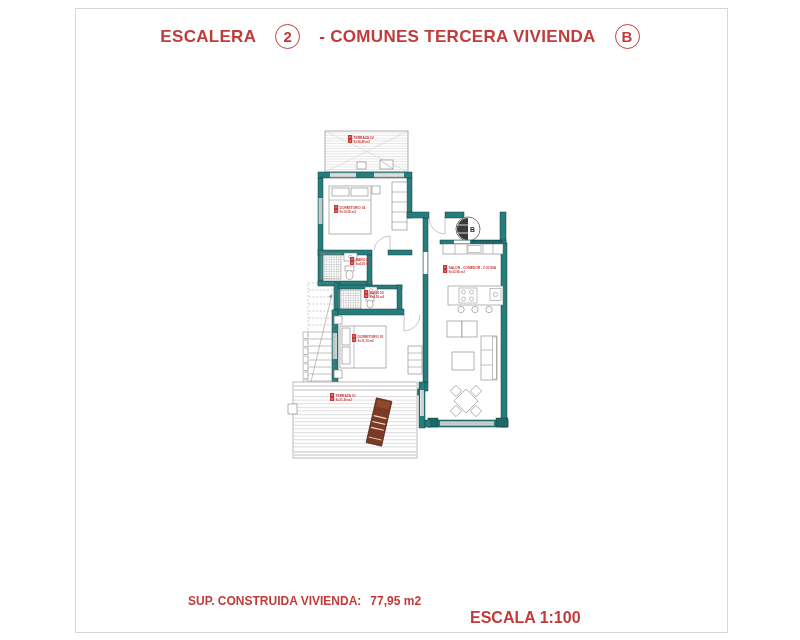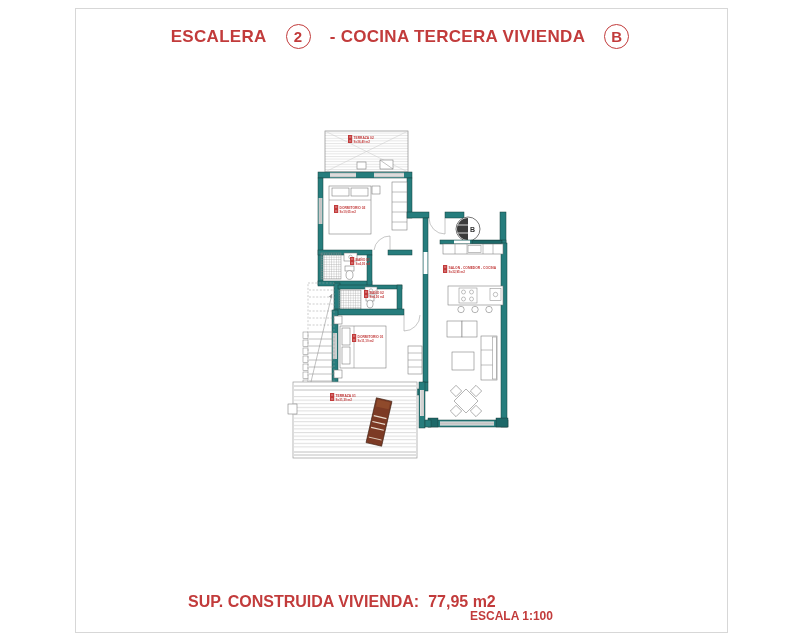--- a/index.html
+++ b/index.html
@@ -1,22 +1,22 @@
 <!DOCTYPE html>
 <html><head>
 <meta charset="utf-8">
 <style>
   html,body{margin:0;padding:0;background:#ffffff;}
   body{width:800px;height:640px;position:relative;font-family:"Liberation Sans",sans-serif;overflow:hidden;}
   .sheet-frame{position:absolute;left:75px;top:8px;width:651px;height:623px;border:1px solid #d7d7d7;}
   .title-row{position:absolute;left:0;top:24px;width:100%;display:flex;justify-content:center;align-items:center;gap:19px;color:#c23b3b;font-weight:bold;font-size:17px;letter-spacing:.3px;}
   .title-circle{width:23px;height:23px;border:1.7px solid #c23b3b;border-radius:50%;display:flex;align-items:center;justify-content:center;font-size:15px;flex:0 0 auto;}
-  .footer{position:absolute;left:188px;top:594px;color:#c23b3b;font-weight:bold;font-size:16px;line-height:15px;}
+  .footer{position:absolute;left:188px;top:594px;color:#c23b3b;font-weight:bold;font-size:12px;line-height:15px;}
   .footer .val{margin-left:9px;}
-  .escala{position:absolute;left:470px;top:609px;color:#c23b3b;font-weight:bold;font-size:12px;}
+  .escala{position:absolute;left:470px;top:609px;color:#c23b3b;font-weight:bold;font-size:16px;}
   svg.plan{position:absolute;left:0;top:0;width:800px;height:640px;}
   svg text{font-family:"Liberation Sans",sans-serif;}
   .w{fill:#267d7d;stroke:#16403f;stroke-width:.5;}
   .wd{fill:#1d6868;stroke:#10302f;stroke-width:.4;}
   .f{fill:#ffffff;stroke:#767676;stroke-width:.55;}
   .thin{stroke:#8e8e8e;stroke-width:.55;fill:none;}
   .lt{stroke:#c8c8c8;stroke-width:.5;fill:none;}
   .dash{stroke:#9a9a9a;stroke-width:.5;fill:none;stroke-dasharray:2 1.6;}
   .arc{stroke:#999999;stroke-width:.55;fill:none;}
   .win{fill:#ffffff;stroke:none;}
@@ -26,21 +26,21 @@
   .sq{fill:#c23b3b;stroke:none;}
 </style>
 </head>
 <body>
 
 <div class="sheet-frame"></div>
 
 <div class="title-row">
   <span>ESCALERA</span>
   <span class="title-circle">2</span>
-  <span>- COCINA TERCERA VIVIENDA</span>
+  <span>- COMUNES TERCERA VIVIENDA</span>
   <span class="title-circle">B</span>
 </div>
 
 <svg class="plan" viewBox="0 0 800 640">
   <defs>
     <pattern id="hatchA" width="4" height="2.6" patternUnits="userSpaceOnUse">
       <path d="M0,0.5 H4" stroke="#c4c4c4" stroke-width="0.45"></path>
     </pattern>
     <pattern id="hatchB" width="5" height="3.6" patternUnits="userSpaceOnUse">
       <path d="M0,0.6 H5" stroke="#b7b7b7" stroke-width="0.5"></path>

